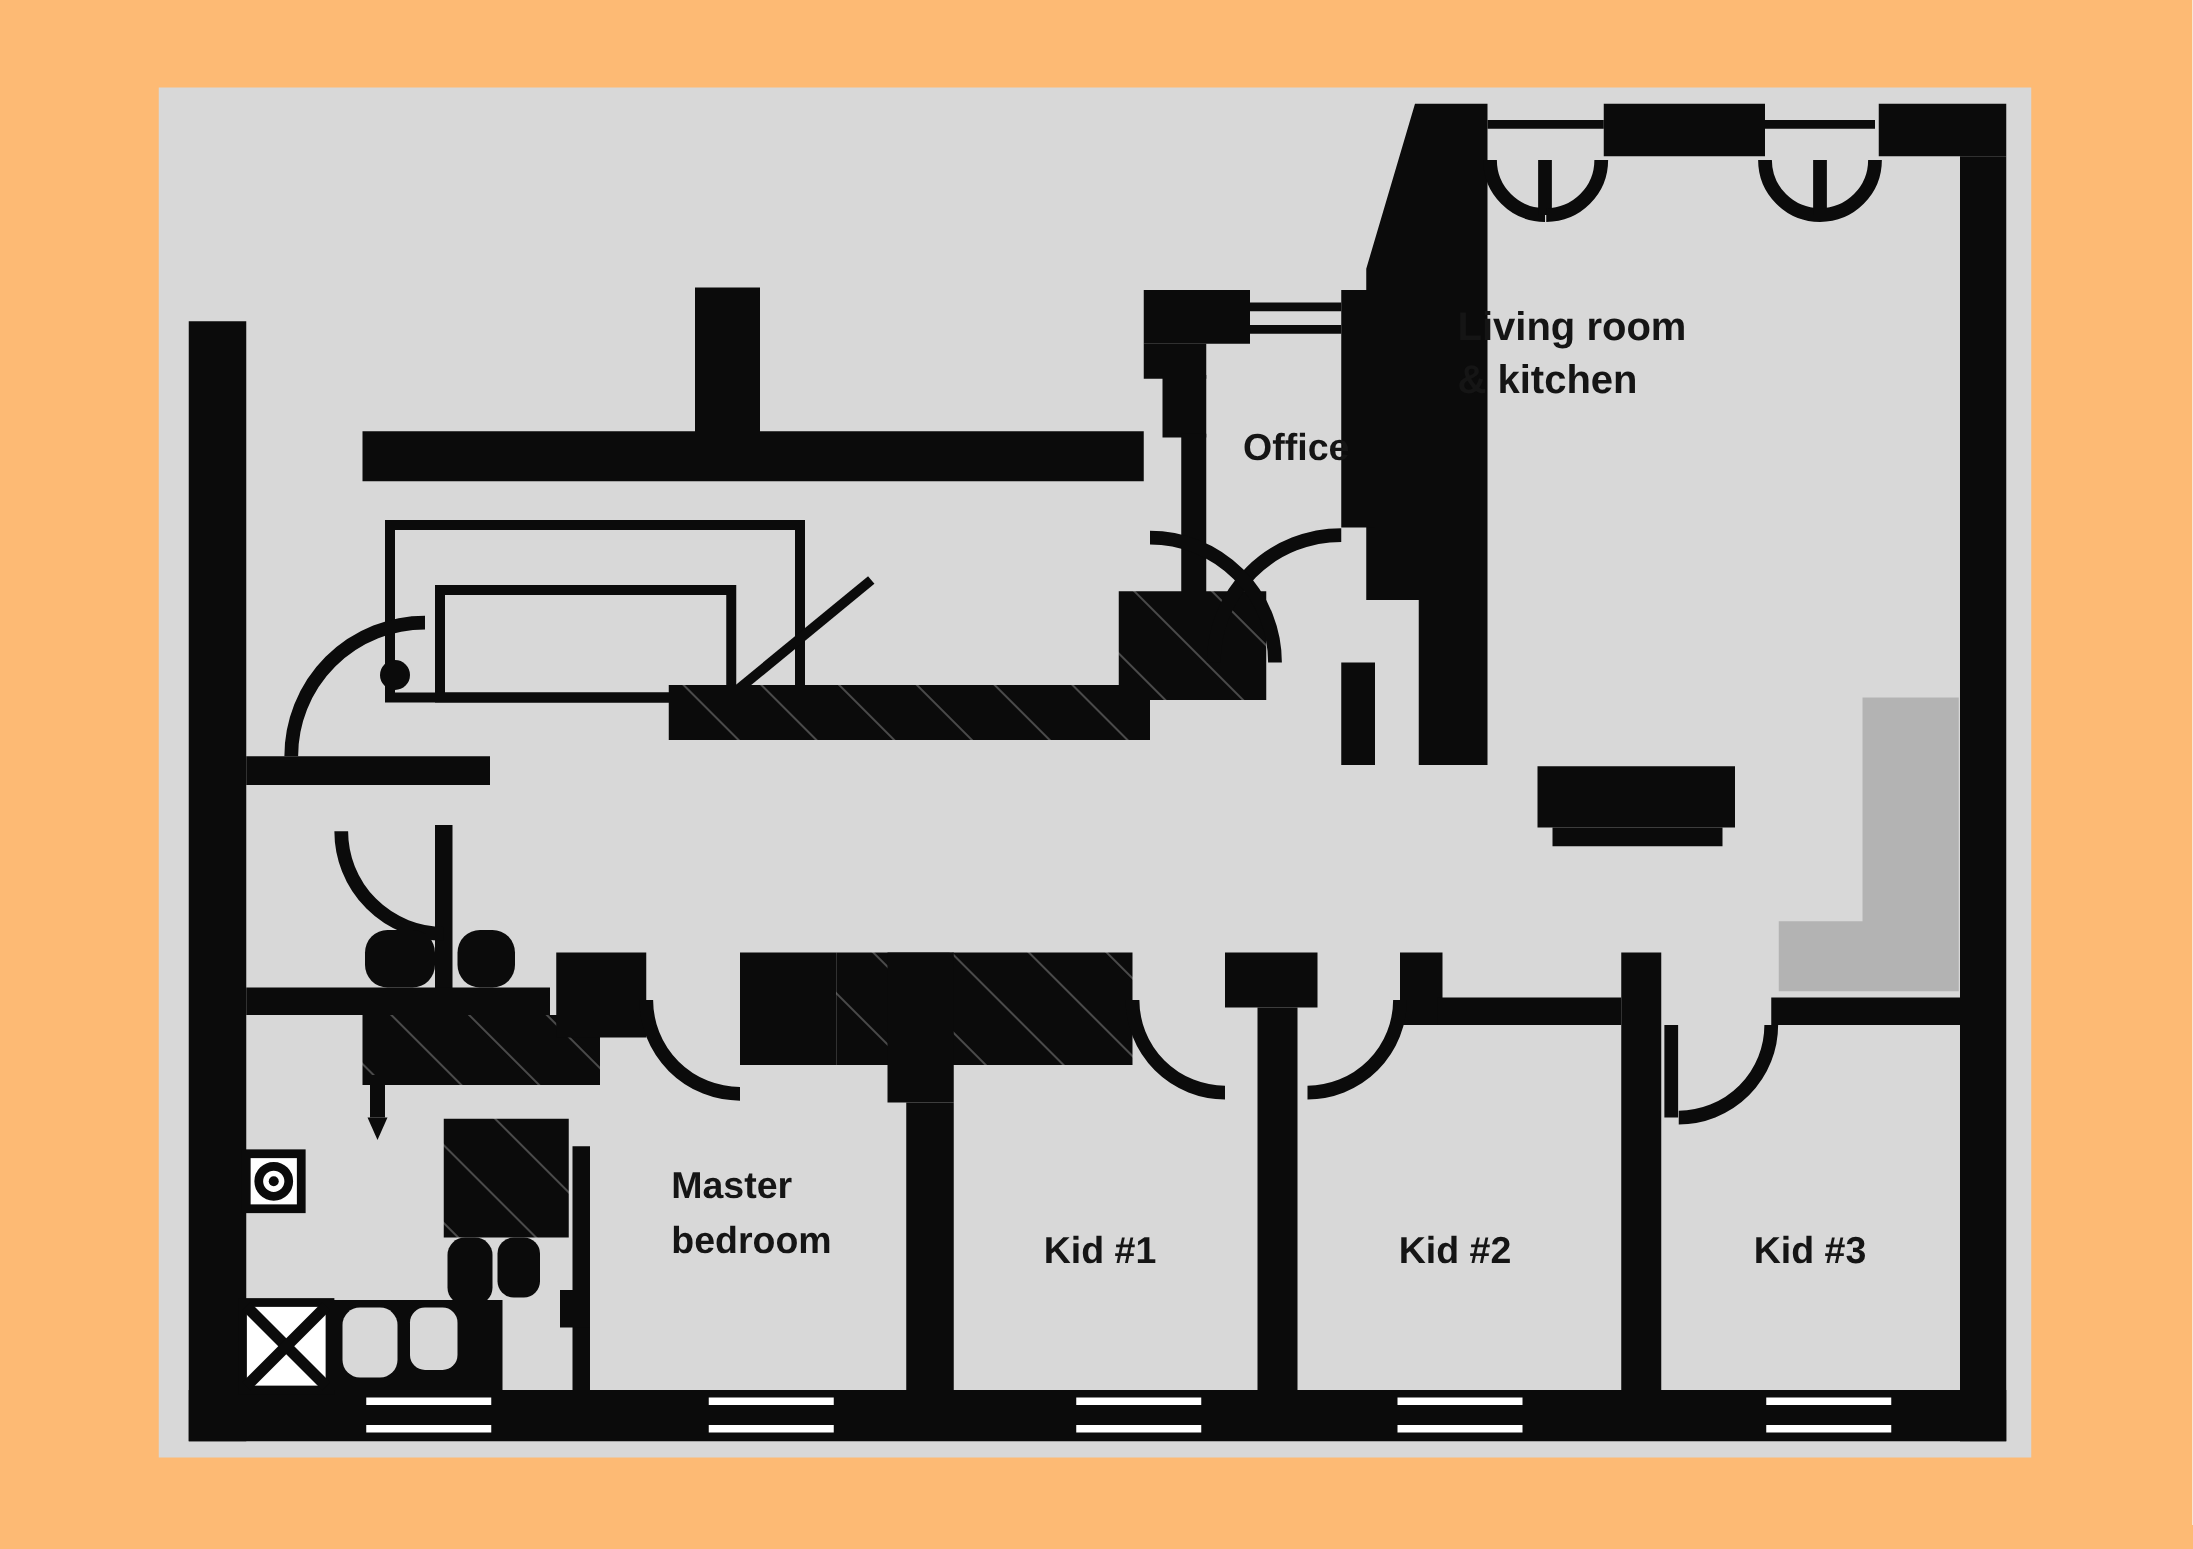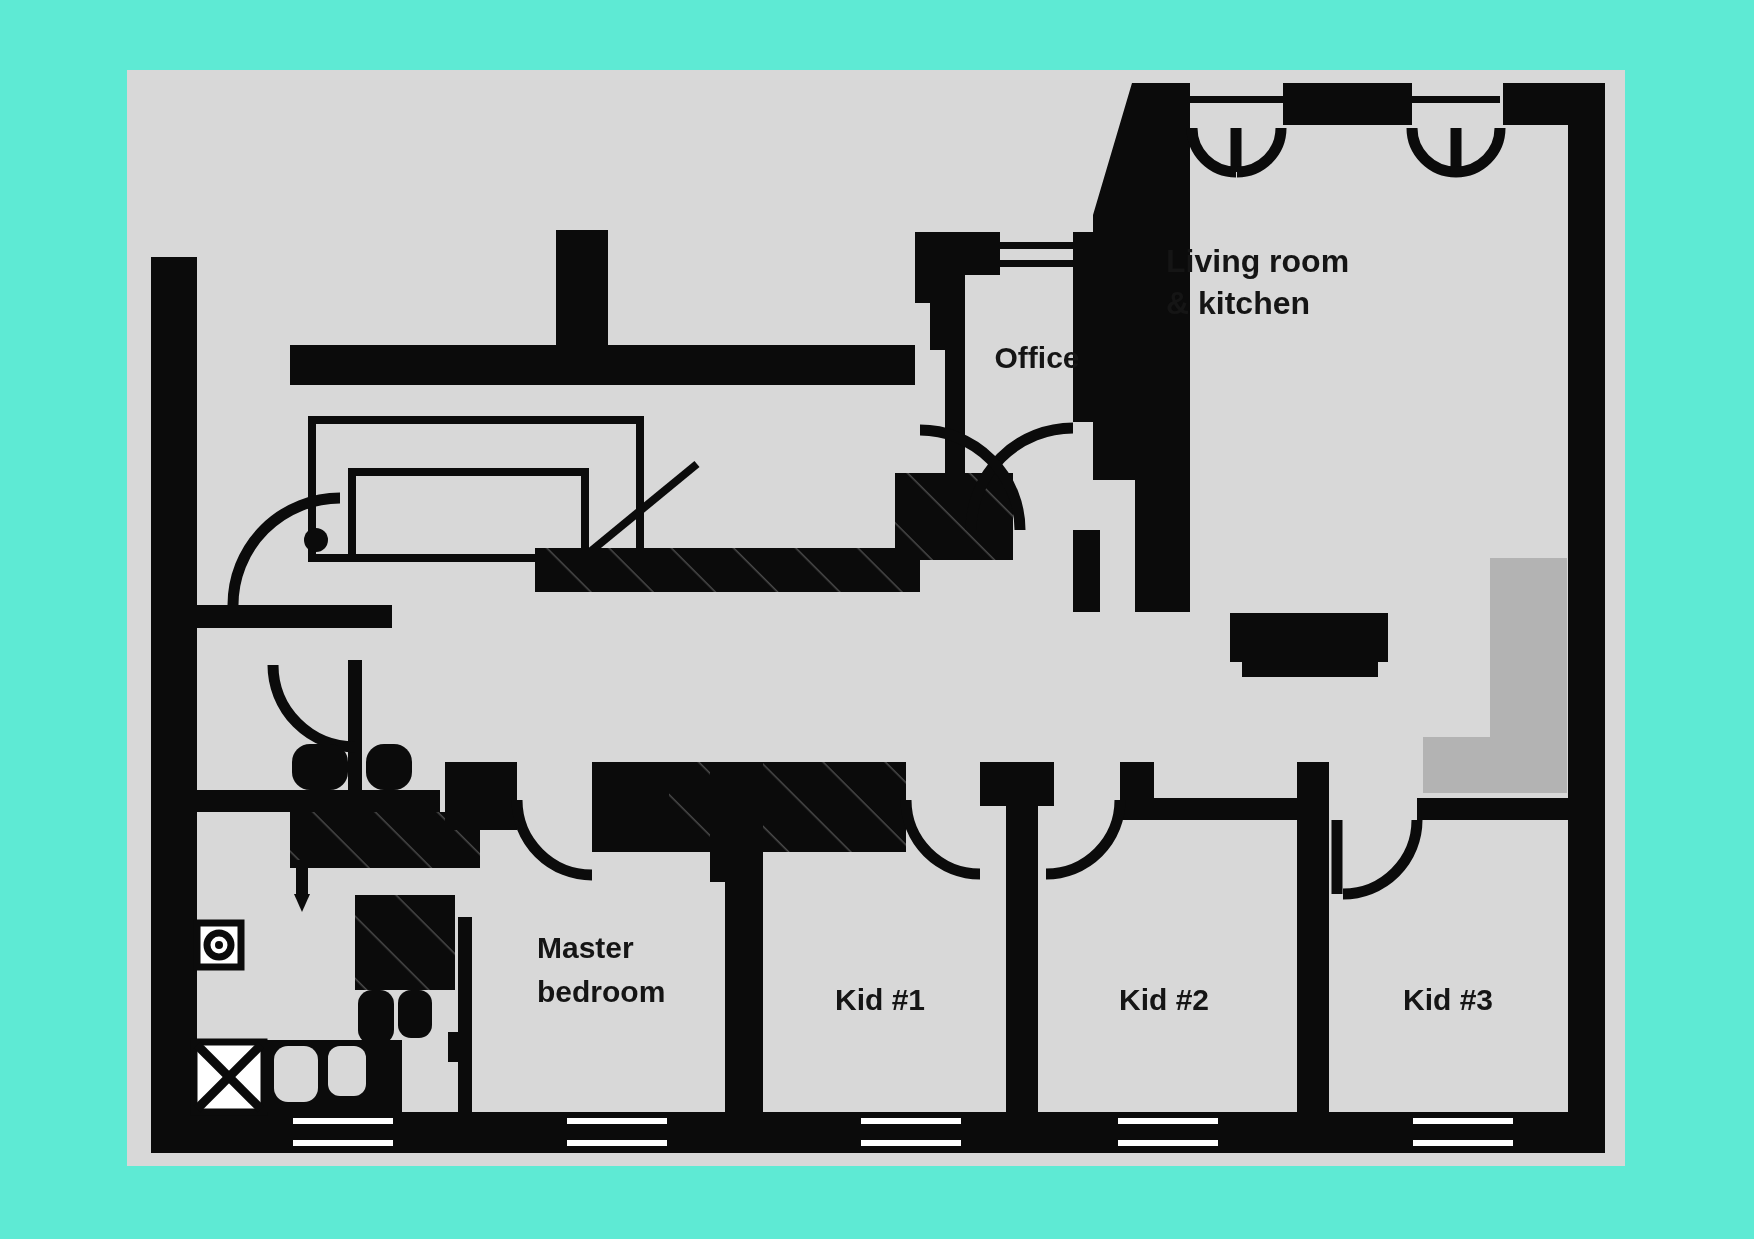--- a/index.html
+++ b/index.html
@@ -1,16 +1,16 @@
 <!DOCTYPE html>
 <html style="--floor: #d8d8d8; --wall: #0b0b0b; --alcove: #b3b3b3; --text: #151515;"><head>
 <meta charset="utf-8">
 <style>
   html,body{margin:0;padding:0;background:#fff;}
-  .page{width:1754px;height:1239px;position:relative;background:#5eead4;overflow:hidden;}
+  .page{width:1754px;height:1239px;position:relative;background:#fdba74;overflow:hidden;}
   svg{display:block;}
   .floor{fill:var(--floor,#d8d8d8);}
   .alcove{fill:var(--alcove,#b3b3b3);}
   .wall{fill:var(--wall,#0b0b0b);}
   .whiteband{fill:#ffffff;}
   .arc{stroke:var(--wall,#0b0b0b);stroke-width:11;fill:none;stroke-linecap:butt;}
   .thin{stroke:var(--wall,#0b0b0b);stroke-width:8;fill:none;}
   .fixture-outline{fill:#ffffff;stroke:var(--wall,#0b0b0b);stroke-width:7;}
   .fixture-black{fill:var(--wall,#0b0b0b);}
   .fixture-cut{fill:var(--floor,#d8d8d8);}

